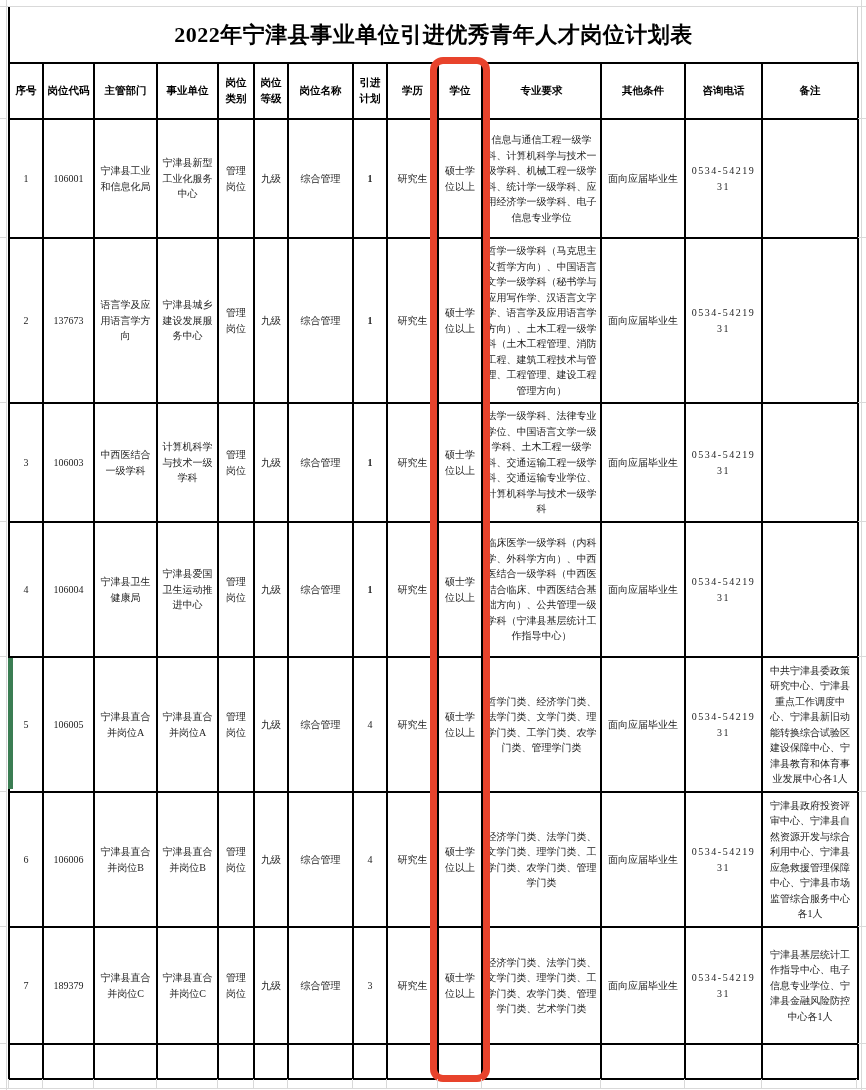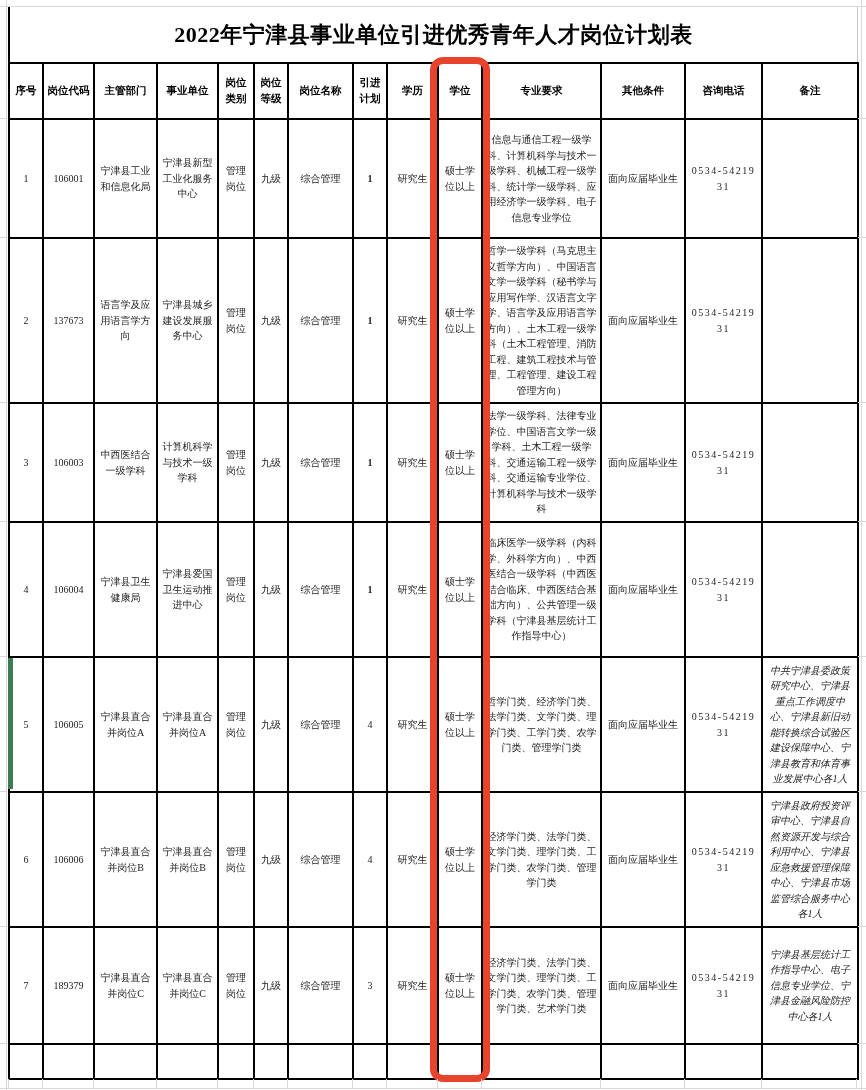--- a/index.html
+++ b/index.html
@@ -35,21 +35,21 @@
     font-size:10px;line-height:1.55;
     overflow:hidden;
     word-break:break-all;
   }
   table.plan th{font-weight:bold;font-size:10.5px;color:#000;}
   td.cell-major,td.cell-note{
     font-size:9.5px;line-height:1.78;
     text-align:justify;text-align-last:center;
     padding:2px 5px;
   }
-  td.cell-note{font-size:9.3px;font-style:italic;}
+  td.cell-note{font-size:9.3px;}
   td.cell-phone{letter-spacing:1.5px;font-size:10px;}
   td.bold-num{font-weight:bold;}
 
   .degree-highlight{
     position:absolute;left:430px;top:57px;width:60px;height:1025px;
     border:7px solid #e8432c;border-radius:13px;
     box-sizing:border-box;
     pointer-events:none;
   }
   .row5-marker{

